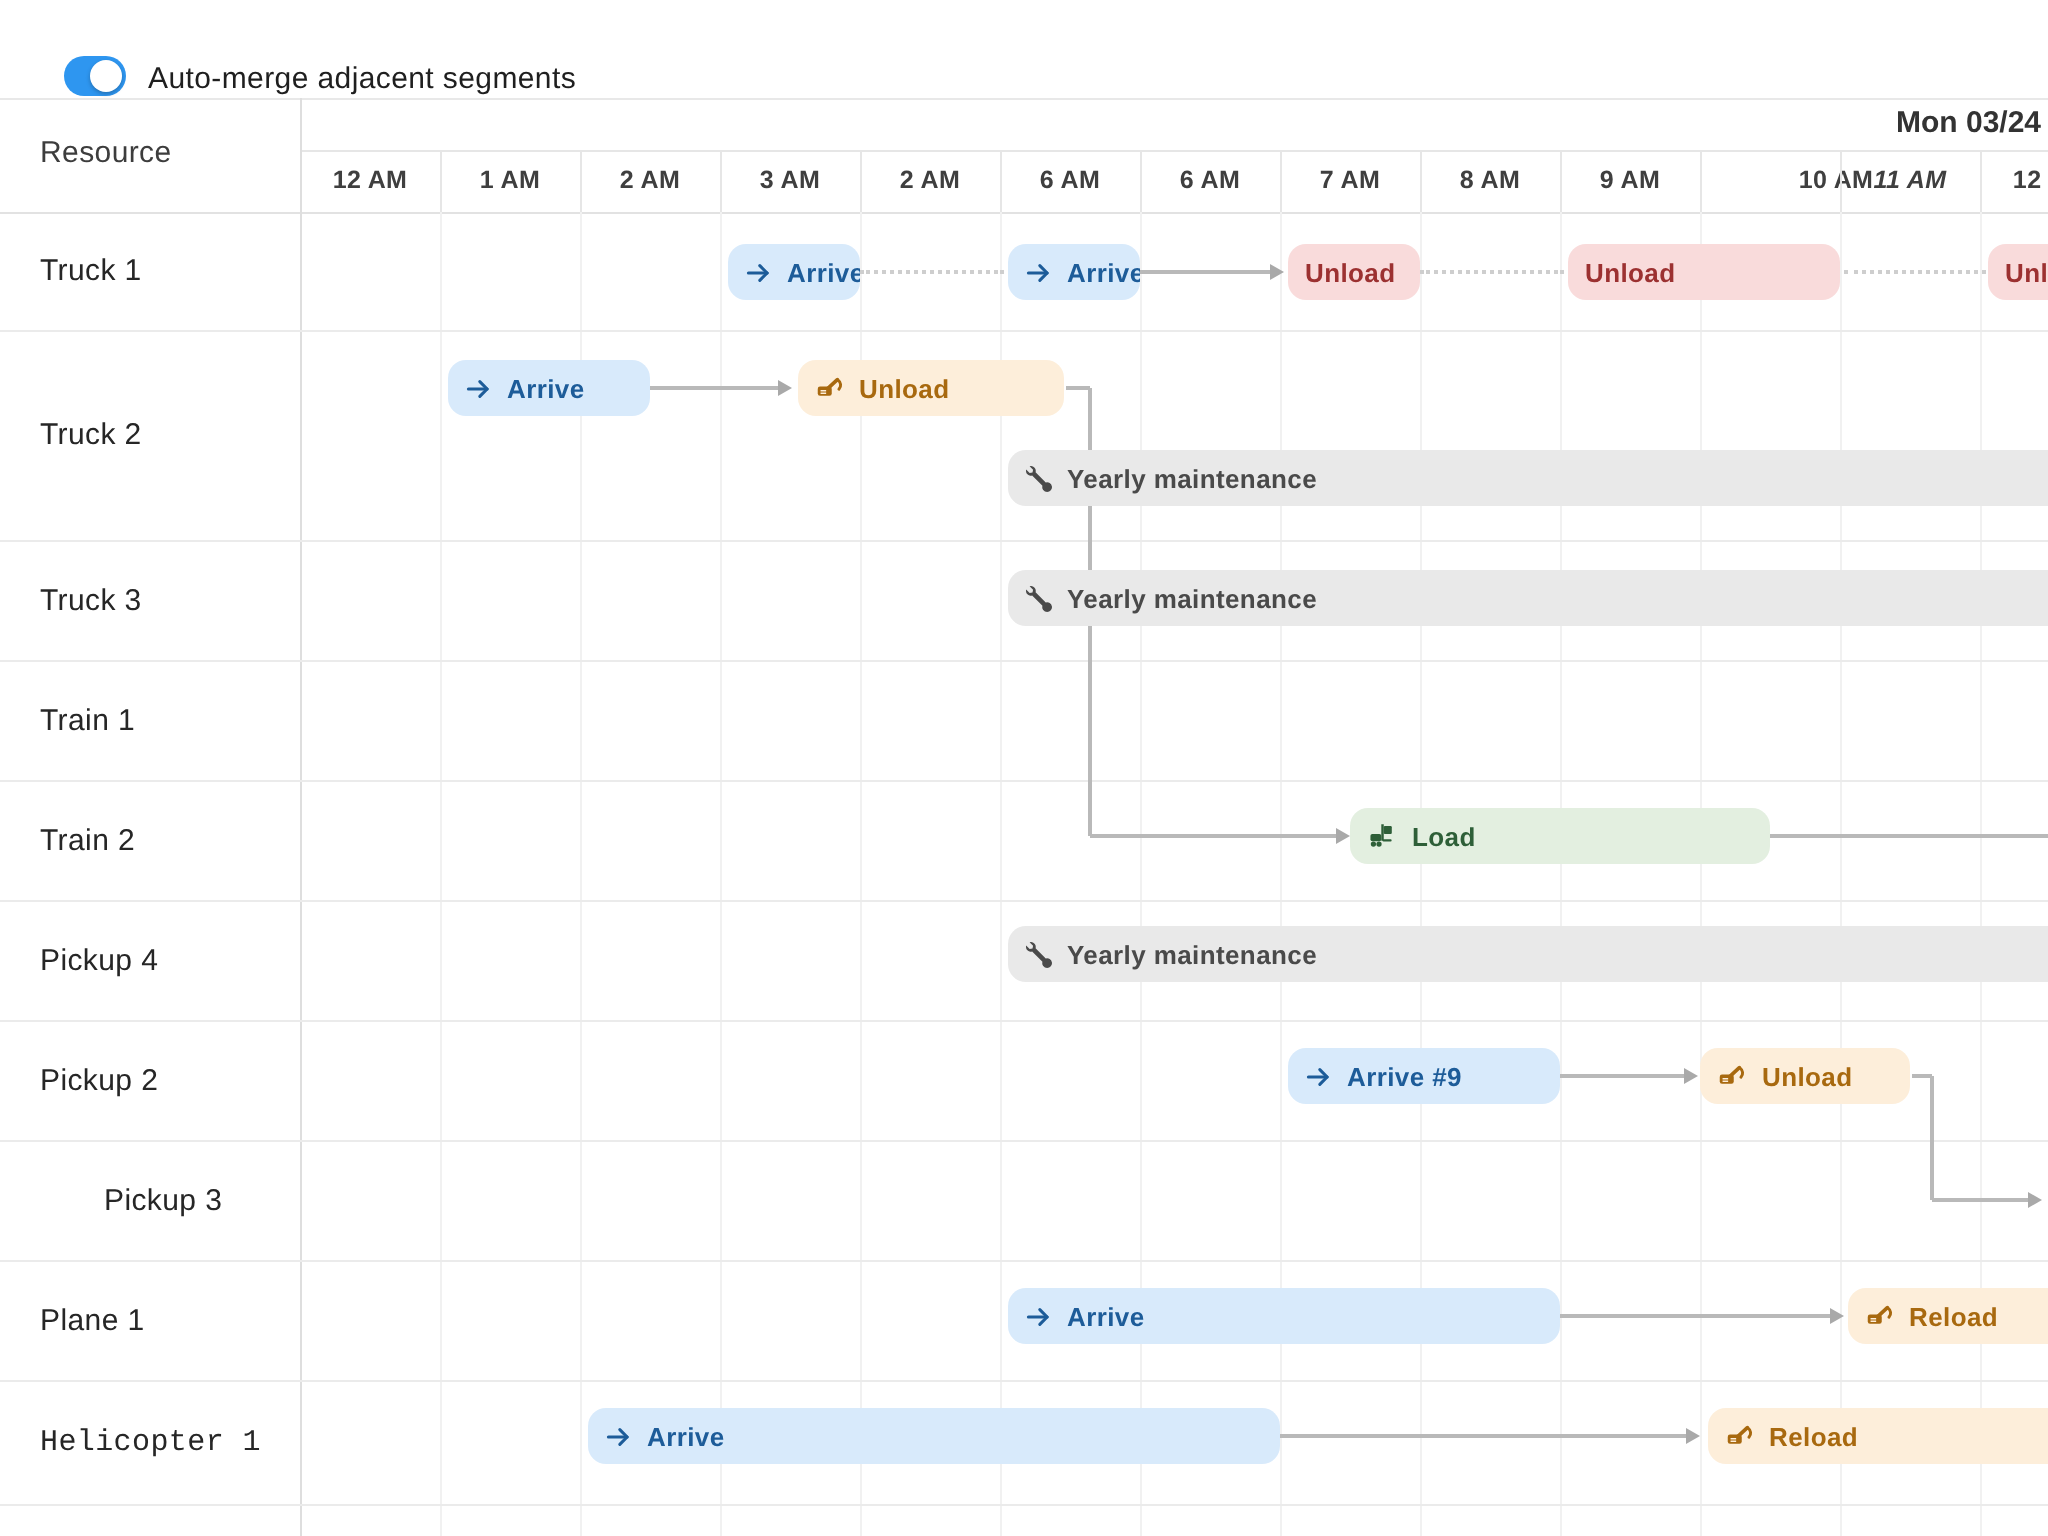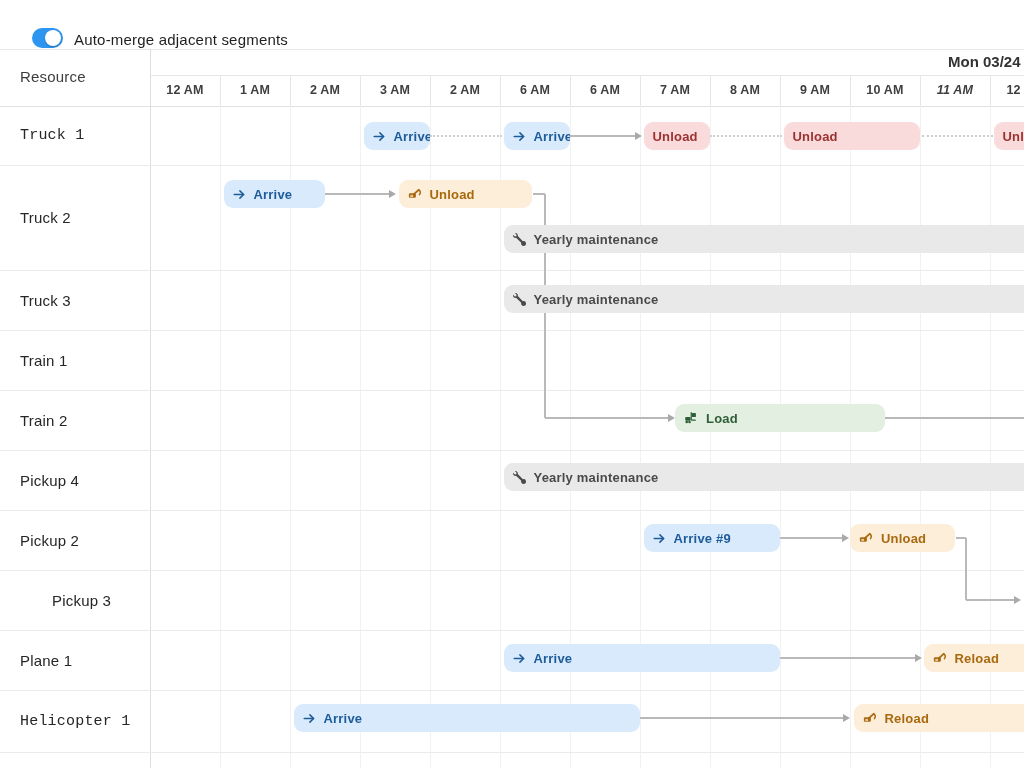--- a/index.html
+++ b/index.html
@@ -72,30 +72,30 @@
       <div class="vline" style="left: 570px; top: 106px; height: 662px; background: rgb(241, 241, 241);"></div>
       <div class="hour-label" style="left: 640px;">7 AM</div>
       <div class="vline" style="left: 640px; top: 75px; height: 31px; background: rgb(230, 230, 230);"></div>
       <div class="vline" style="left: 640px; top: 106px; height: 662px; background: rgb(241, 241, 241);"></div>
       <div class="hour-label" style="left: 710px;">8 AM</div>
       <div class="vline" style="left: 710px; top: 75px; height: 31px; background: rgb(230, 230, 230);"></div>
       <div class="vline" style="left: 710px; top: 106px; height: 662px; background: rgb(241, 241, 241);"></div>
       <div class="hour-label" style="left: 780px;">9 AM</div>
       <div class="vline" style="left: 780px; top: 75px; height: 31px; background: rgb(230, 230, 230);"></div>
       <div class="vline" style="left: 780px; top: 106px; height: 662px; background: rgb(241, 241, 241);"></div>
-      <div class="hour-label" style="left: 850px;">10 AM</div>
+      <div class="hour-label" style="left: 850px; padding-left: 33px;">10 AM</div>
       <div class="vline" style="left: 850px; top: 75px; height: 31px; background: rgb(230, 230, 230);"></div>
       <div class="vline" style="left: 850px; top: 106px; height: 662px; background: rgb(241, 241, 241);"></div>
       <div class="hour-label" style="left: 920px; font-style: italic;">11 AM</div>
       <div class="vline" style="left: 920px; top: 75px; height: 31px; background: rgb(230, 230, 230);"></div>
       <div class="vline" style="left: 920px; top: 106px; height: 662px; background: rgb(241, 241, 241);"></div>
       <div class="hour-label" style="left: 990px;">12 PM</div>
       <div class="vline" style="left: 990px; top: 75px; height: 31px; background: rgb(230, 230, 230);"></div>
       <div class="vline" style="left: 990px; top: 106px; height: 662px; background: rgb(241, 241, 241);"></div>
-      <div class="resource-label" style="top: 106px; height: 59px; font-family: Liberation Mono, monospace;">Truck 1</div>
+      <div class="resource-label" style="top: 106px; height: 59px;">Truck 1</div>
       <div class="hline" style="left: 0px; top: 165px; width: 1024px; background: rgb(235, 235, 235);"></div>
       <div class="resource-label" style="top: 165px; height: 105px;">Truck 2</div>
       <div class="hline" style="left: 0px; top: 270px; width: 1024px; background: rgb(235, 235, 235);"></div>
       <div class="resource-label" style="top: 270px; height: 60px;">Truck 3</div>
       <div class="hline" style="left: 0px; top: 330px; width: 1024px; background: rgb(235, 235, 235);"></div>
       <div class="resource-label" style="top: 330px; height: 60px;">Train 1</div>
       <div class="hline" style="left: 0px; top: 390px; width: 1024px; background: rgb(235, 235, 235);"></div>
       <div class="resource-label" style="top: 390px; height: 60px;">Train 2</div>
       <div class="hline" style="left: 0px; top: 450px; width: 1024px; background: rgb(235, 235, 235);"></div>
       <div class="resource-label" style="top: 450px; height: 60px;">Pickup 4</div>

